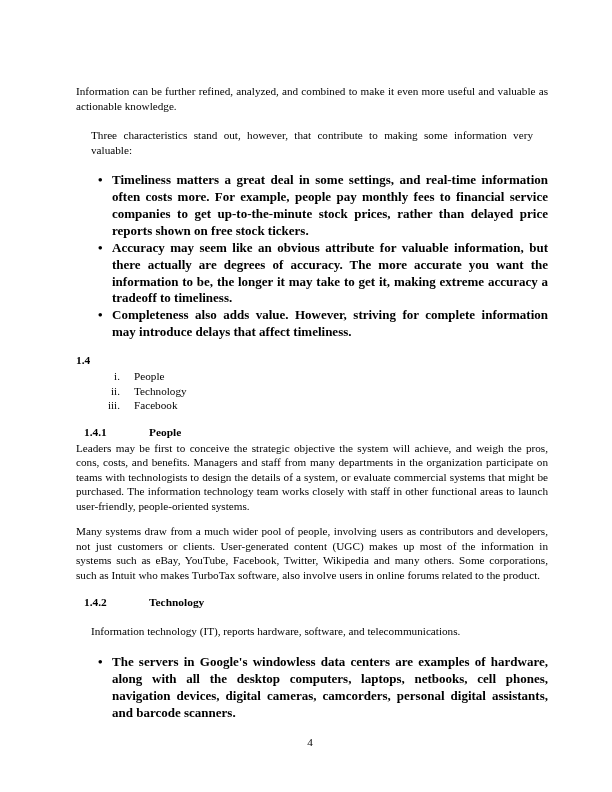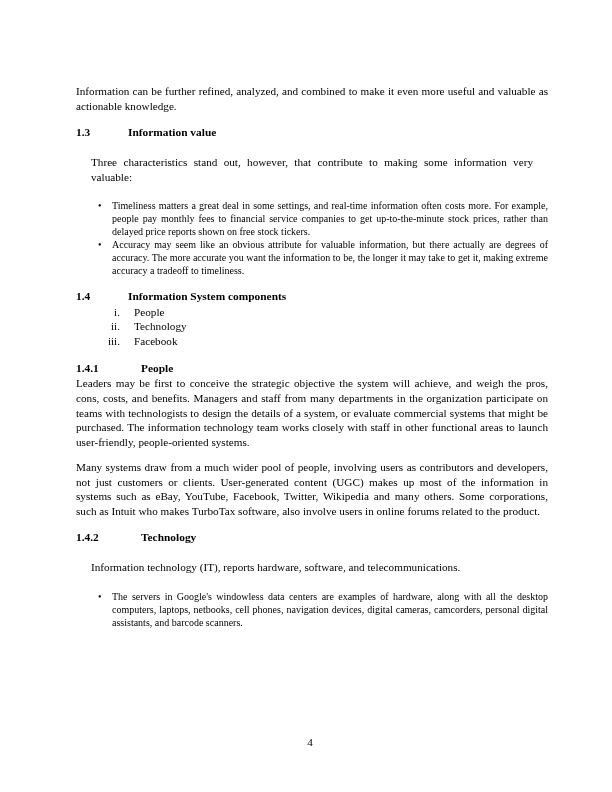--- a/index.html
+++ b/index.html
@@ -38,47 +38,48 @@
   h2.heading {
     font-size: 11.4px;
     font-weight: bold;
     margin: 12px 0 1px 0;
     line-height: 1.30;
     display: flex;
   }
   h3.heading {
     font-size: 11.4px;
     font-weight: bold;
-    margin: 12px 0 1px 0;
+    margin: 12px 0 1px 8px;
     line-height: 1.30;
     display: flex;
   }
   .heading .num {
     display: inline-block;
     width: 52px;
     flex: 0 0 auto;
   }
   .heading .num.wide {
     width: 65px;
   }
   .heading .title {
     flex: 1 1 auto;
   }
   ul.bullets {
     list-style: none;
     margin: 0 0 0 0;
     padding: 0;
   }
   ul.bullets > li {
-    font-size: 10px;
+    font-size: 13px;
     line-height: 1.30;
     text-align: justify;
     position: relative;
     padding-left: 36px;
     margin: 0 0 0 0;
+    font-weight: bold;
   }
   ul.bullets > li::before {
     content: "\2022";
     position: absolute;
     left: 22px;
     top: 0;
   }
   ol.roman {
     list-style: none;
     margin: 0;
@@ -108,35 +109,31 @@
     line-height: 1;
   }
 </style>
 </head>
 <body>
 
 <div class="page">
 
   <p class="para">Information can be further refined, analyzed, and combined to make it even more useful and valuable as actionable knowledge.</p>
 
-  <h2 class="heading">
-    <span class="num">1.3</span>
-    <span class="title">Information value</span>
-  </h2>
 
   <p class="para-tight">Three characteristics stand out, however, that contribute to making some information very valuable:</p>
 
   <ul class="bullets">
     <li>Timeliness matters a great deal in some settings, and real-time information often costs more. For example, people pay monthly fees to financial service companies to get up-to-the-minute stock prices, rather than delayed price reports shown on free stock tickers.</li>
     <li>Accuracy may seem like an obvious attribute for valuable information, but there actually are degrees of accuracy. The more accurate you want the information to be, the longer it may take to get it, making extreme accuracy a tradeoff to timeliness.</li>
+    <li>Completeness also adds value. However, striving for complete information may introduce delays that affect timeliness.</li>
   </ul>
 
   <h2 class="heading">
     <span class="num">1.4</span>
-    <span class="title">Information System components</span>
   </h2>
 
 
   <ol class="roman">
     <li>
       <span class="marker">i.</span>
       <span>People</span>
     </li>
     <li>
       <span class="marker">ii.</span>

